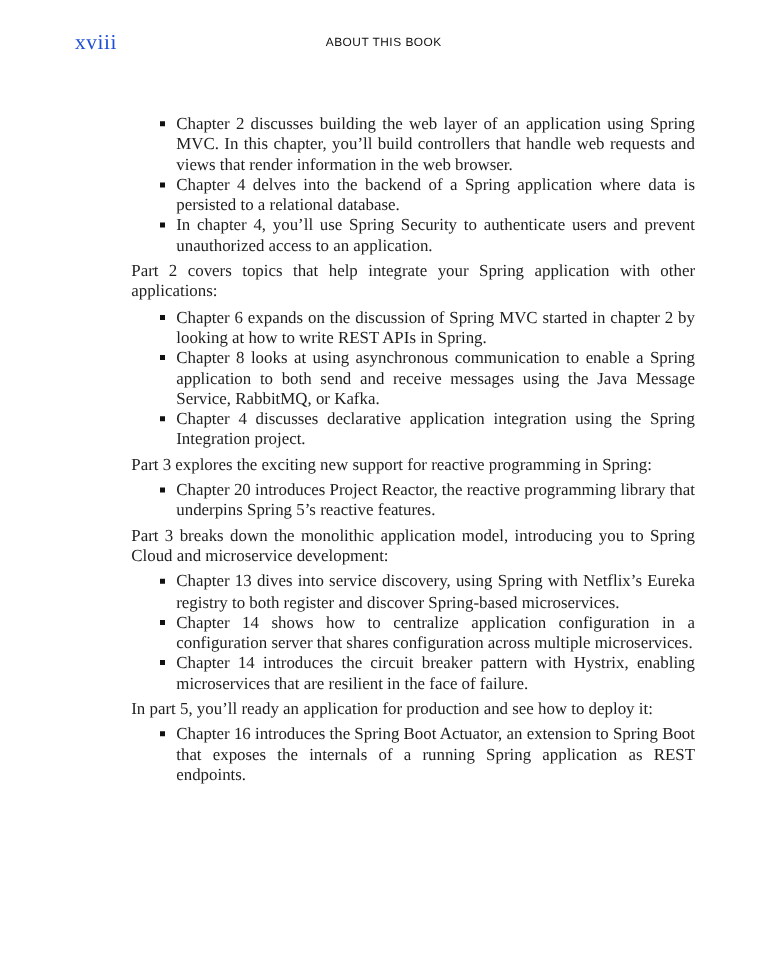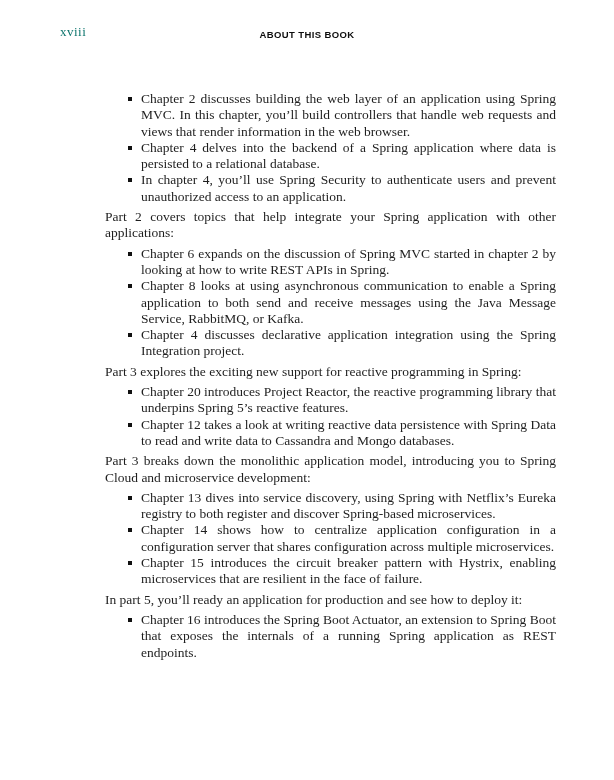--- a/index.html
+++ b/index.html
@@ -21,28 +21,28 @@
     top: 24px;
     left: 60px;
     right: 60px;
     height: 16px;
     text-align: center;
   }
   .page-num {
     position: absolute;
     left: 0;
     top: 0;
-    font-size: 13px;
+    font-size: 17px;
     letter-spacing: 0.5px;
-    color: #0f766e;
+    color: #1d4ed8;
   }
   .running-head {
     display: inline-block;
     font-family: "Liberation Sans", sans-serif;
-    font-weight: bold;
+    font-weight: normal;
     font-size: 9.5px;
     letter-spacing: 0.4px;
     color: #0d0d0d;
     padding-top: 3px;
   }
   .content {
     position: absolute;
     top: 52px;
     left: 105px;
     width: 451px;
@@ -117,40 +117,36 @@
       </div>
     </div>
 
     <p class="intro">Part 3 explores the exciting new support for reactive programming in Spring:</p>
 
     <div class="bullets">
       <div class="bullet-item">
         <span class="bullet-marker"></span>
         <span class="bullet-text">Chapter 20 introduces Project Reactor, the reactive programming library that underpins Spring 5’s reactive features.</span>
       </div>
-      <div class="bullet-item">
-        <span class="bullet-marker"></span>
-        <span class="bullet-text">Chapter 12 takes a look at writing reactive data persistence with Spring Data to read and write data to Cassandra and Mongo databases.</span>
-      </div>
     </div>
 
     <p class="intro">Part 3 breaks down the monolithic application model, introducing you to Spring Cloud and microservice development:</p>
 
     <div class="bullets">
       <div class="bullet-item">
         <span class="bullet-marker"></span>
         <span class="bullet-text">Chapter 13 dives into service discovery, using Spring with Netflix’s Eureka registry to both register and discover Spring-based microservices.</span>
       </div>
       <div class="bullet-item">
         <span class="bullet-marker"></span>
         <span class="bullet-text">Chapter 14 shows how to centralize application configuration in a configuration server that shares configuration across multiple microservices.</span>
       </div>
       <div class="bullet-item">
         <span class="bullet-marker"></span>
-        <span class="bullet-text">Chapter 15 introduces the circuit breaker pattern with Hystrix, enabling microservices that are resilient in the face of failure.</span>
+        <span class="bullet-text">Chapter 14 introduces the circuit breaker pattern with Hystrix, enabling microservices that are resilient in the face of failure.</span>
       </div>
     </div>
 
     <p class="intro">In part 5, you’ll ready an application for production and see how to deploy it:</p>
 
     <div class="bullets">
       <div class="bullet-item">
         <span class="bullet-marker"></span>
         <span class="bullet-text">Chapter 16 introduces the Spring Boot Actuator, an extension to Spring Boot that exposes the internals of a running Spring application as REST endpoints.</span>
       </div>

